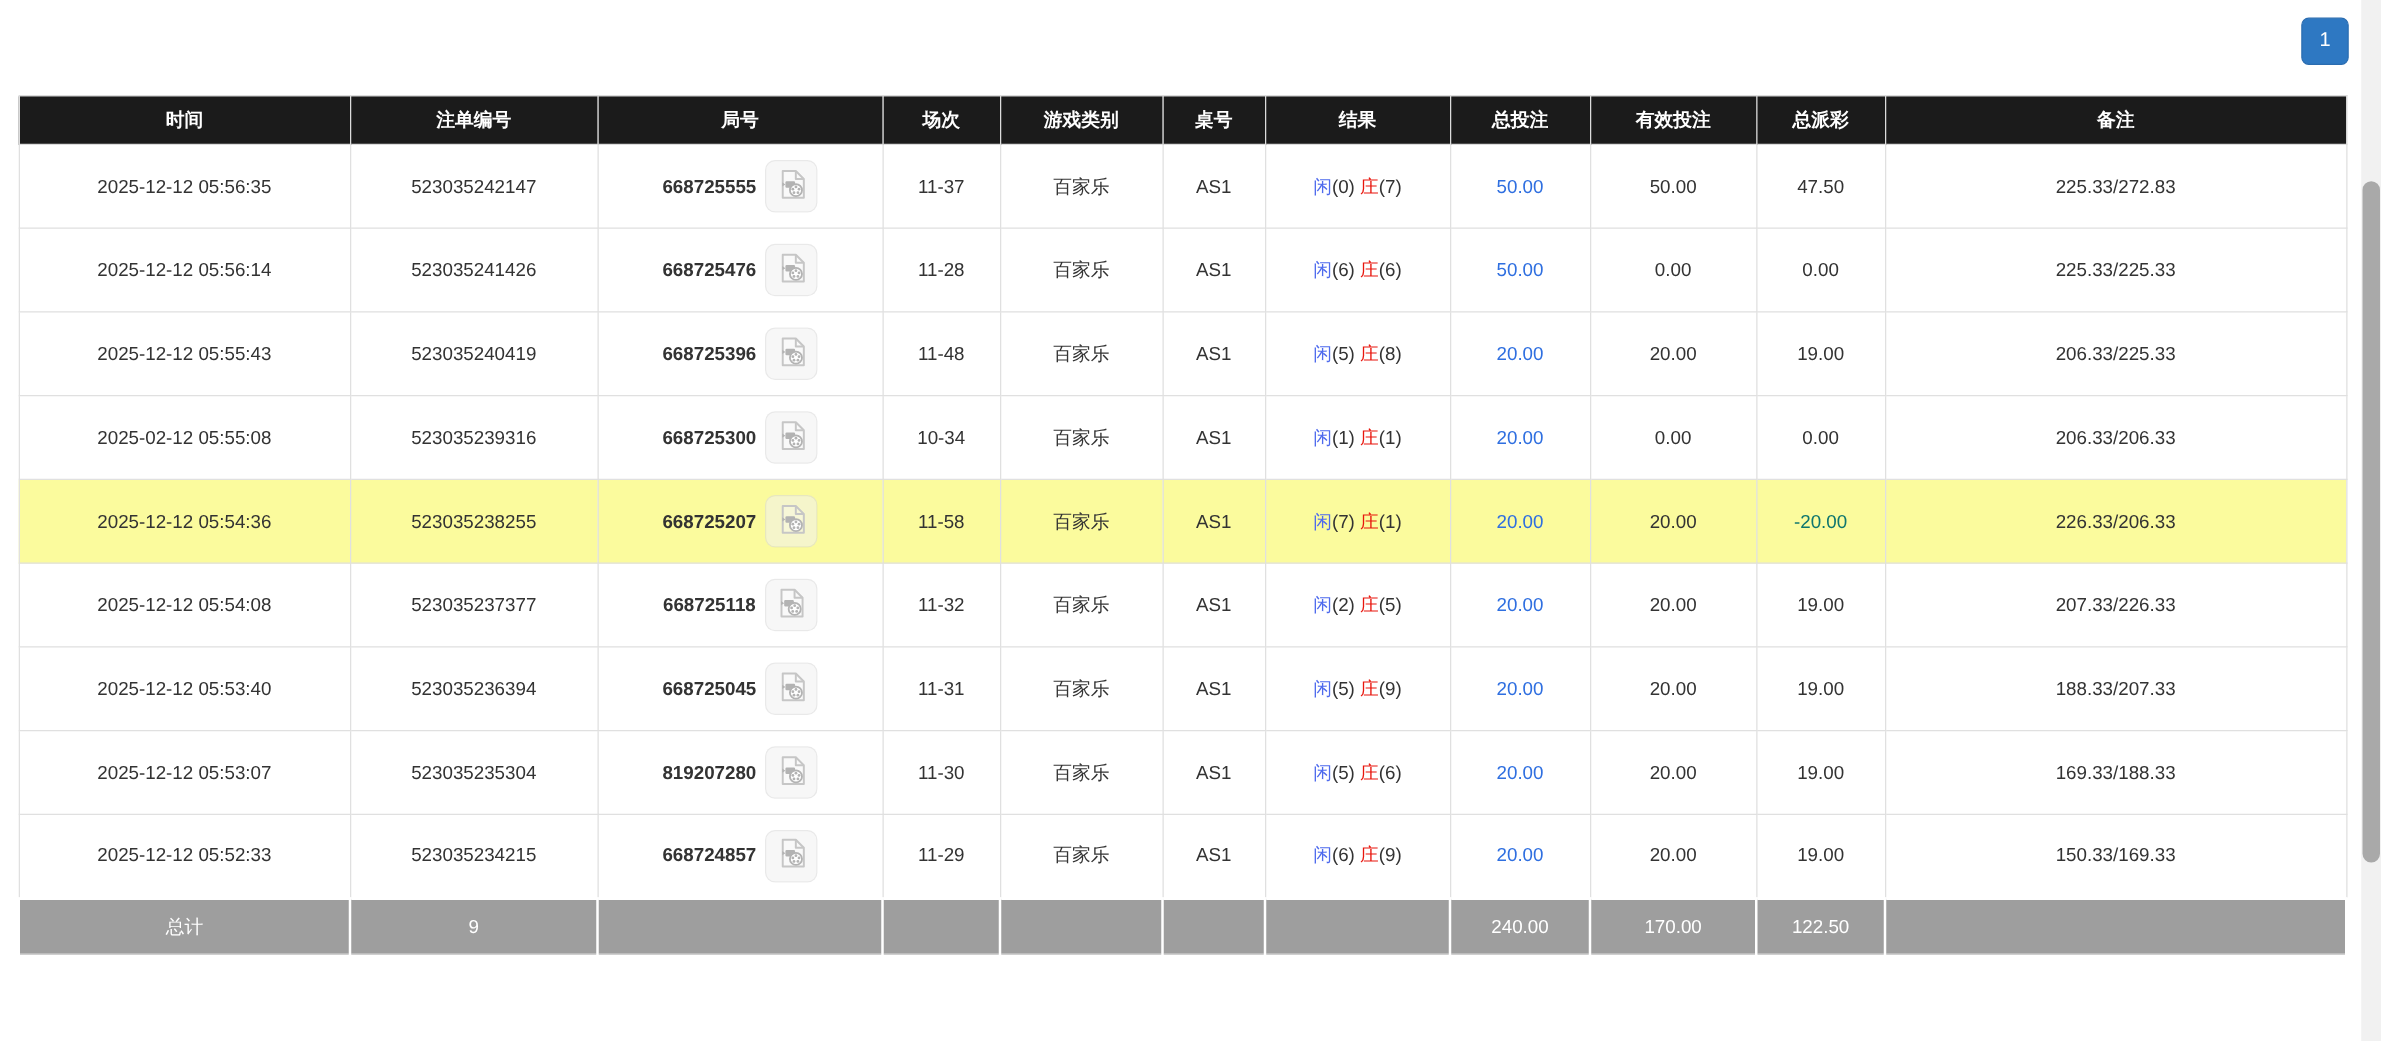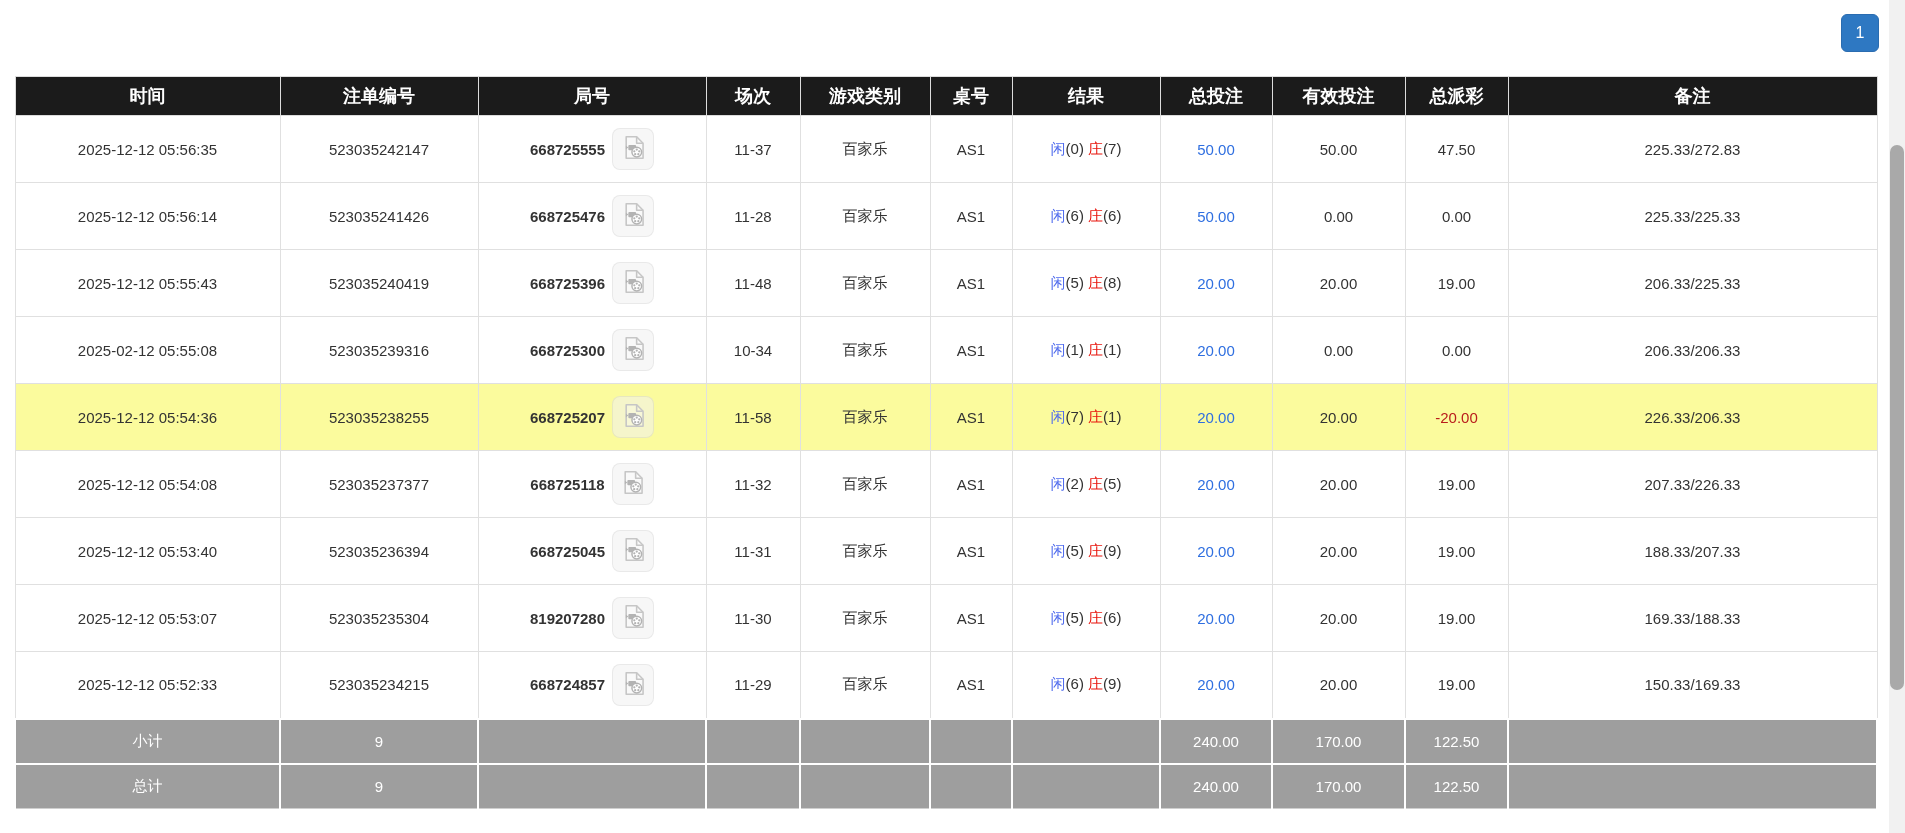--- a/index.html
+++ b/index.html
@@ -14,38 +14,38 @@
     width:38px;height:38px;background:#2e78c2;color:#fff;
     border-radius:6px;display:flex;align-items:center;justify-content:center;
     font-size:16px;cursor:pointer;border:1px solid #2a6cb0;box-sizing:border-box;
   }
   
   table.records{
     border-collapse:collapse;table-layout:fixed;
     margin:76px 0 0 14px;width:1862px;
   }
   thead th{
-    background:#1b1b1b;color:#ffffff;font-weight:bold;font-size:18px;
+    background:#1b1b1b;color:#ffffff;font-weight:bold;font-size:15px;
     height:38px;border:1px solid #dcdcdc;padding:0;text-align:center;
   }
   tbody td{
     height:67px;text-align:center;font-size:15px;color:#333333;
     border:1px solid #e0e0e0;background:#ffffff;padding:0 4px;box-sizing:border-box;
   }
   tr.hl td{background:#fbfb9d;}
   tfoot td{
     height:43px;background:#9e9e9e;color:#ffffff;border:2px solid #ffffff;
     text-align:center;font-size:15px;padding:0;
   }
   tfoot tr:last-child td{border-bottom:1px solid #cfcfcf;}
   .link{color:#2f6fe0;cursor:pointer;text-decoration:none;}
   .player{color:#4f6bed;}
   .banker{color:#e8150c;}
   .score{color:#333;}
-  .neg{color:#b91c1c;}
+  .neg{color:#0f766e;}
   .round-cell{display:flex;align-items:center;justify-content:center;gap:7px;font-weight:bold;}
   .video-btn{
     width:40px;height:40px;border-radius:8px;
     background:rgba(240,240,240,0.55);
     border:1px solid rgba(0,0,0,0.06);
     display:inline-flex;align-items:center;justify-content:center;
     cursor:pointer;flex:0 0 auto;
   }
   
   .scrollbar{position:absolute;right:0;top:0;width:16px;height:833px;background:#f1f1f1;}
@@ -363,33 +363,20 @@
         <td>AS1</td>
         <td><span class="player">闲</span><span class="score">(6)</span> <span class="banker">庄</span><span class="score">(9)</span></td>
         <td><span class="link">20.00</span></td>
         <td>20.00</td>
         <td>19.00</td>
         <td>150.33/169.33</td>
       </tr>
     </tbody>
   <tfoot>
       <tr>
-        <td>小计</td>
-        <td>9</td>
-        <td></td>
-        <td></td>
-        <td></td>
-        <td></td>
-        <td></td>
-        <td>240.00</td>
-        <td>170.00</td>
-        <td>122.50</td>
-        <td></td>
-      </tr>
-      <tr>
         <td>总计</td>
         <td>9</td>
         <td></td>
         <td></td>
         <td></td>
         <td></td>
         <td></td>
         <td>240.00</td>
         <td>170.00</td>
         <td>122.50</td>

